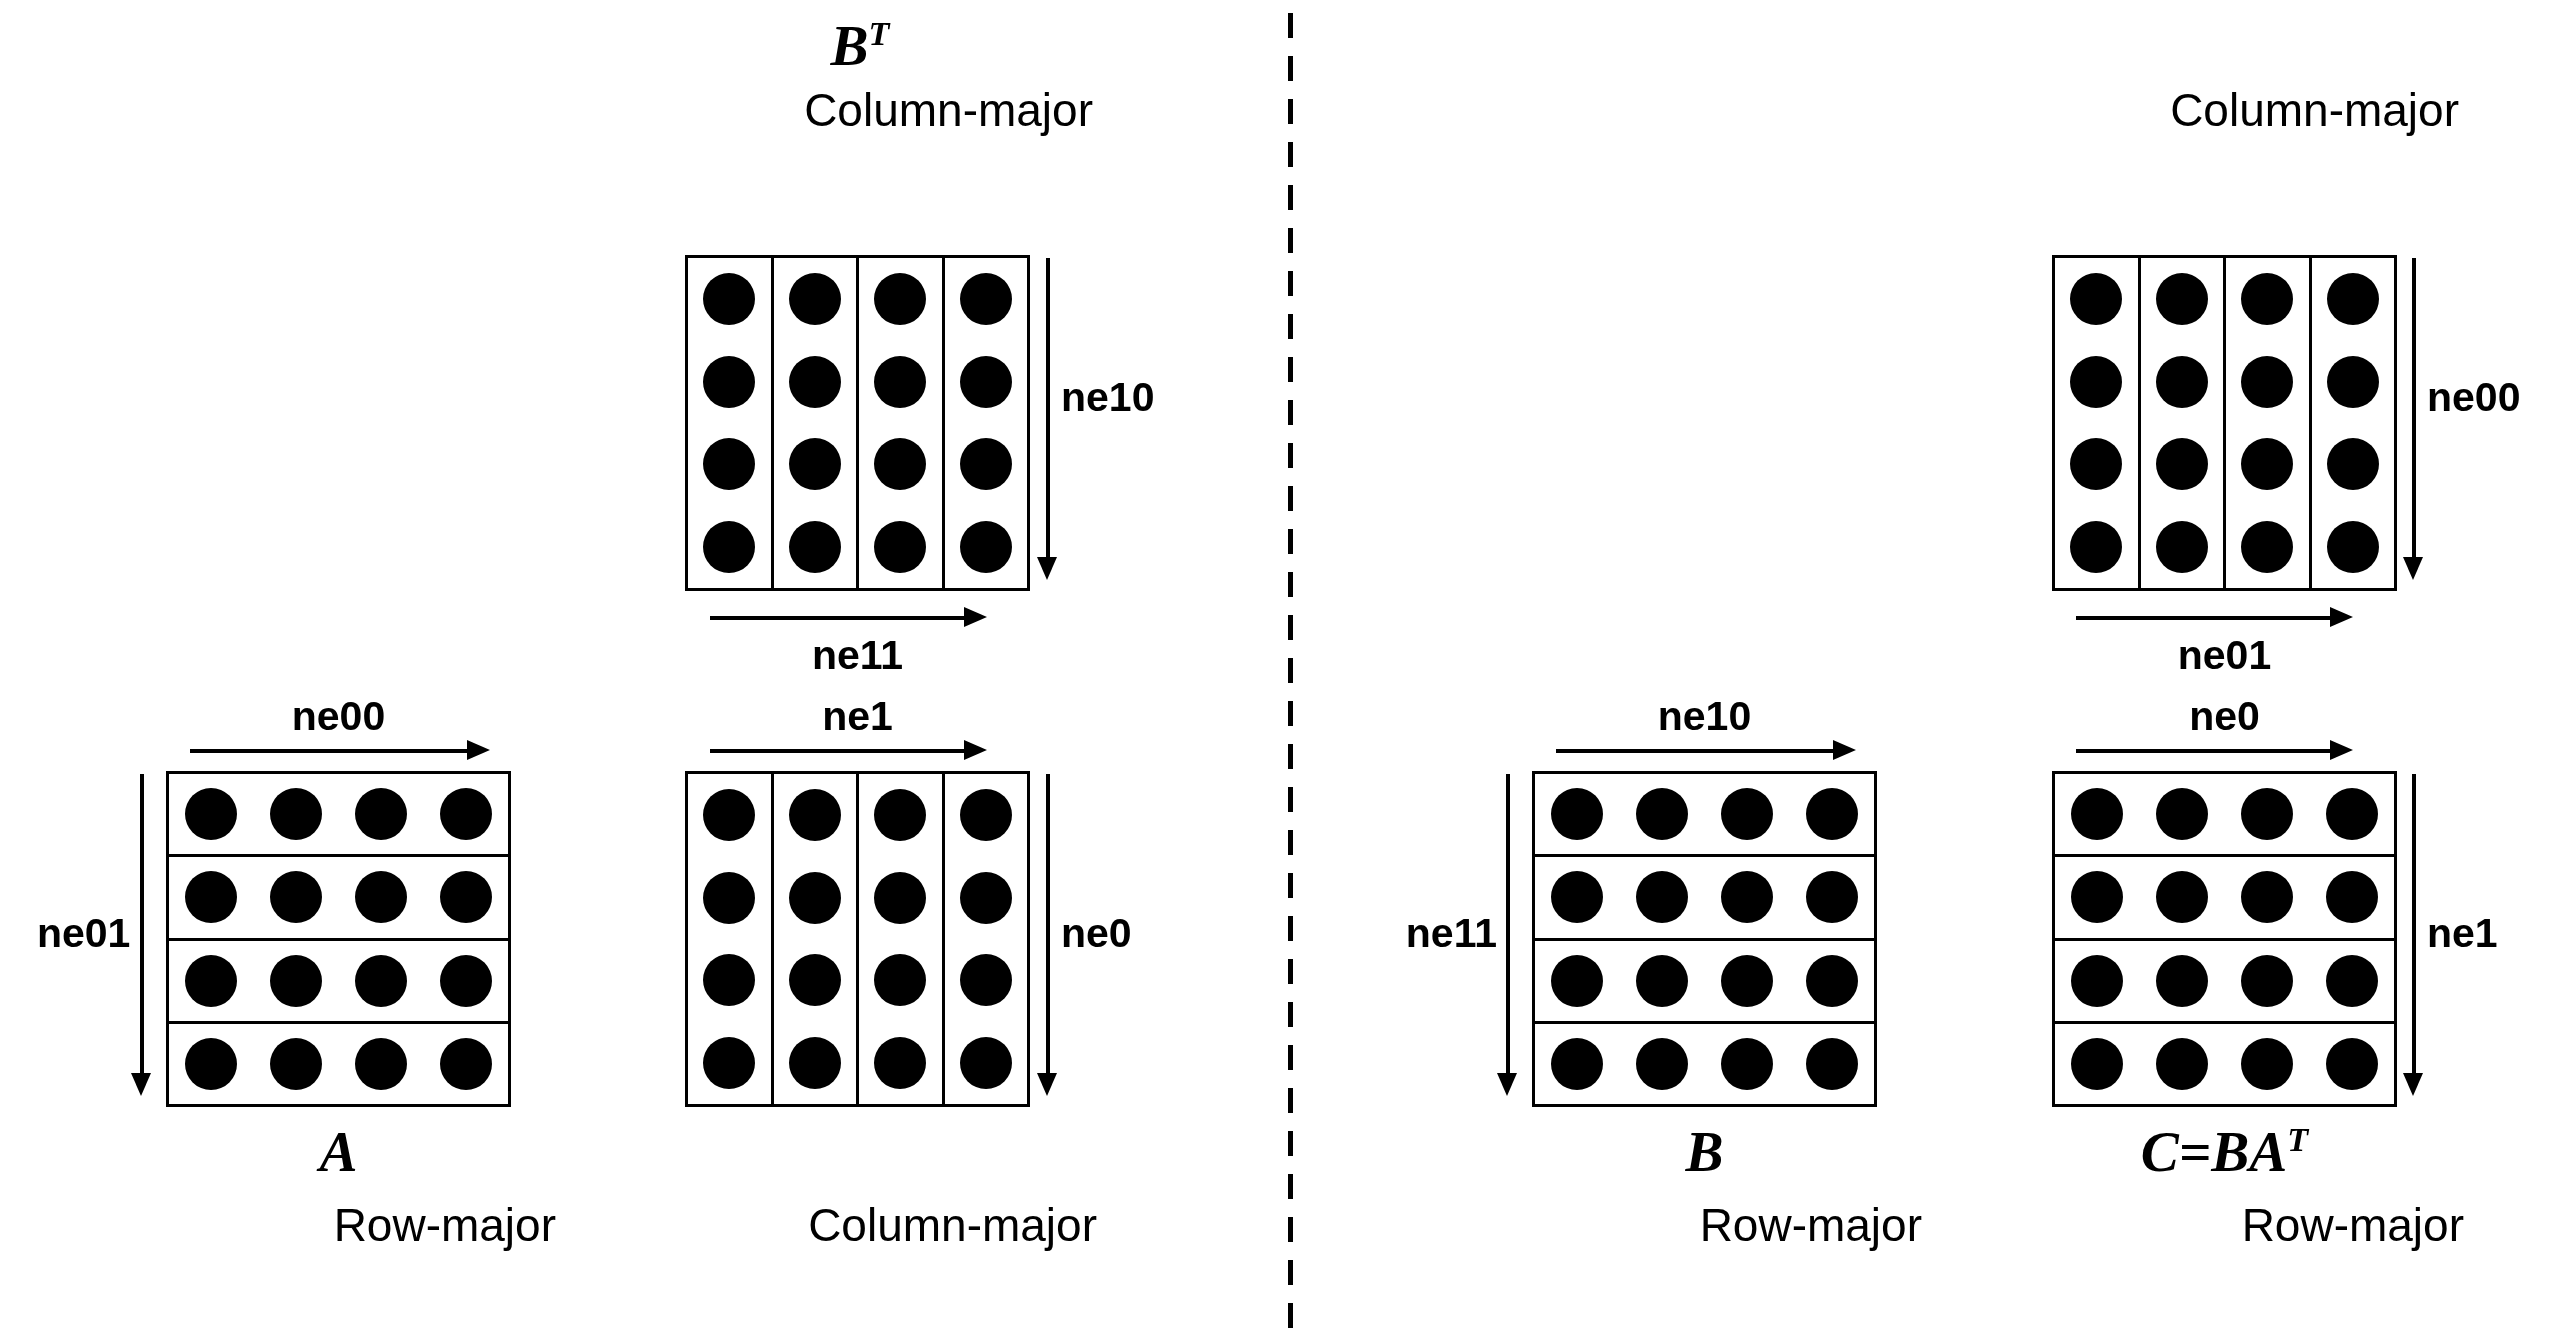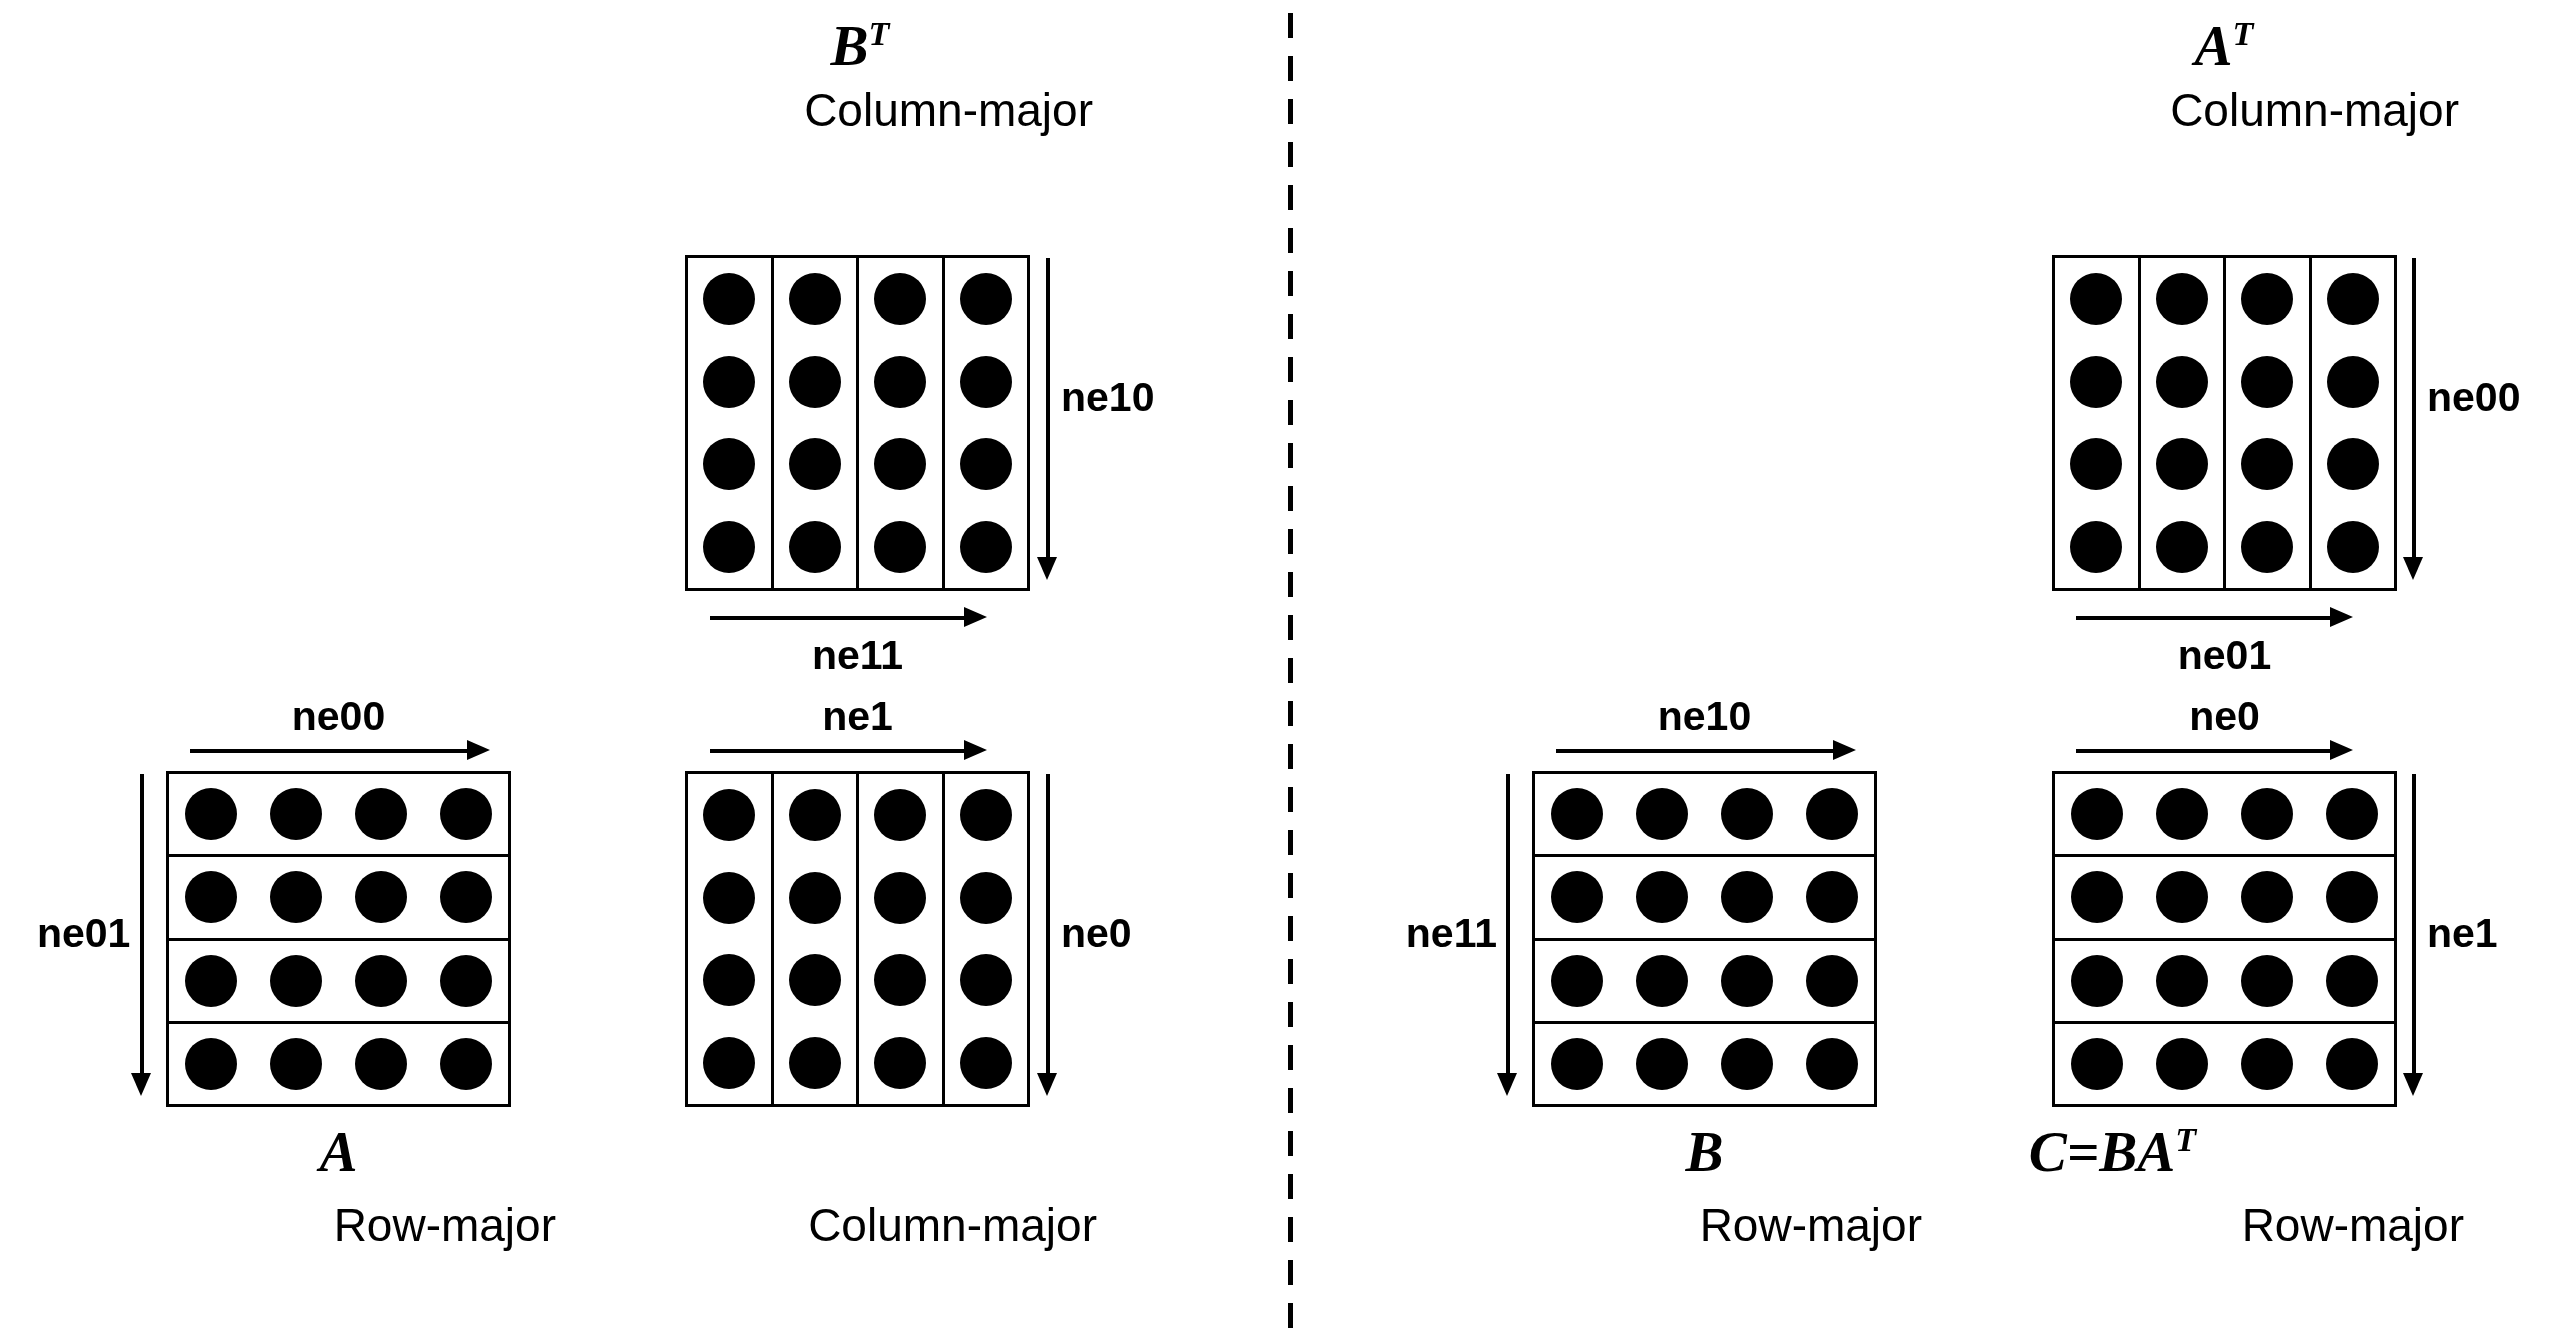--- a/index.html
+++ b/index.html
@@ -154,21 +154,20 @@
         <div class="dot"></div>
         <div class="dot"></div>
       </div>
     </div>
   <div class="arrow-v" style="left:1046px; top:774px; height:300px;"></div>
   <div class="ne-label" style="left:1061px; top:912px; width:152px; text-align:left;">ne0</div>
   <div class="layout-label" style="left:618px; top:1201px; width:479px;">Column-major</div>
 
   <div class="divider" style="left:1288px; top:12.5px; height:1319px;"></div>
 
-  <div class="math-label" style="left:1989px; top:16px; width:470px;">A<sup>T</sup></div>
   <div class="layout-label" style="left:1989px; top:86px; width:470px;">Column-major</div>
   <div class="matrix col" style="left:2052px; top:255px;">
       <div class="strip">
         <div class="dot"></div>
         <div class="dot"></div>
         <div class="dot"></div>
         <div class="dot"></div>
       </div>
       <div class="strip">
         <div class="dot"></div>
@@ -250,17 +249,17 @@
       </div>
       <div class="strip">
         <div class="dot"></div>
         <div class="dot"></div>
         <div class="dot"></div>
         <div class="dot"></div>
       </div>
     </div>
   <div class="arrow-v" style="left:2412px; top:774px; height:300px;"></div>
   <div class="ne-label" style="left:2427px; top:912px; width:152px; text-align:left;">ne1</div>
-  <div class="math-label" style="left:1873px; top:1122px; width:479px;">C=BA<sup>T</sup></div>
+  <div class="math-label" style="left:1985px; top:1122px; width:479px;">C=BA<sup>T</sup></div>
   <div class="layout-label" style="left:1985px; top:1201px; width:479px;">Row-major</div>
 
 </div>
 
 
 </body></html>

